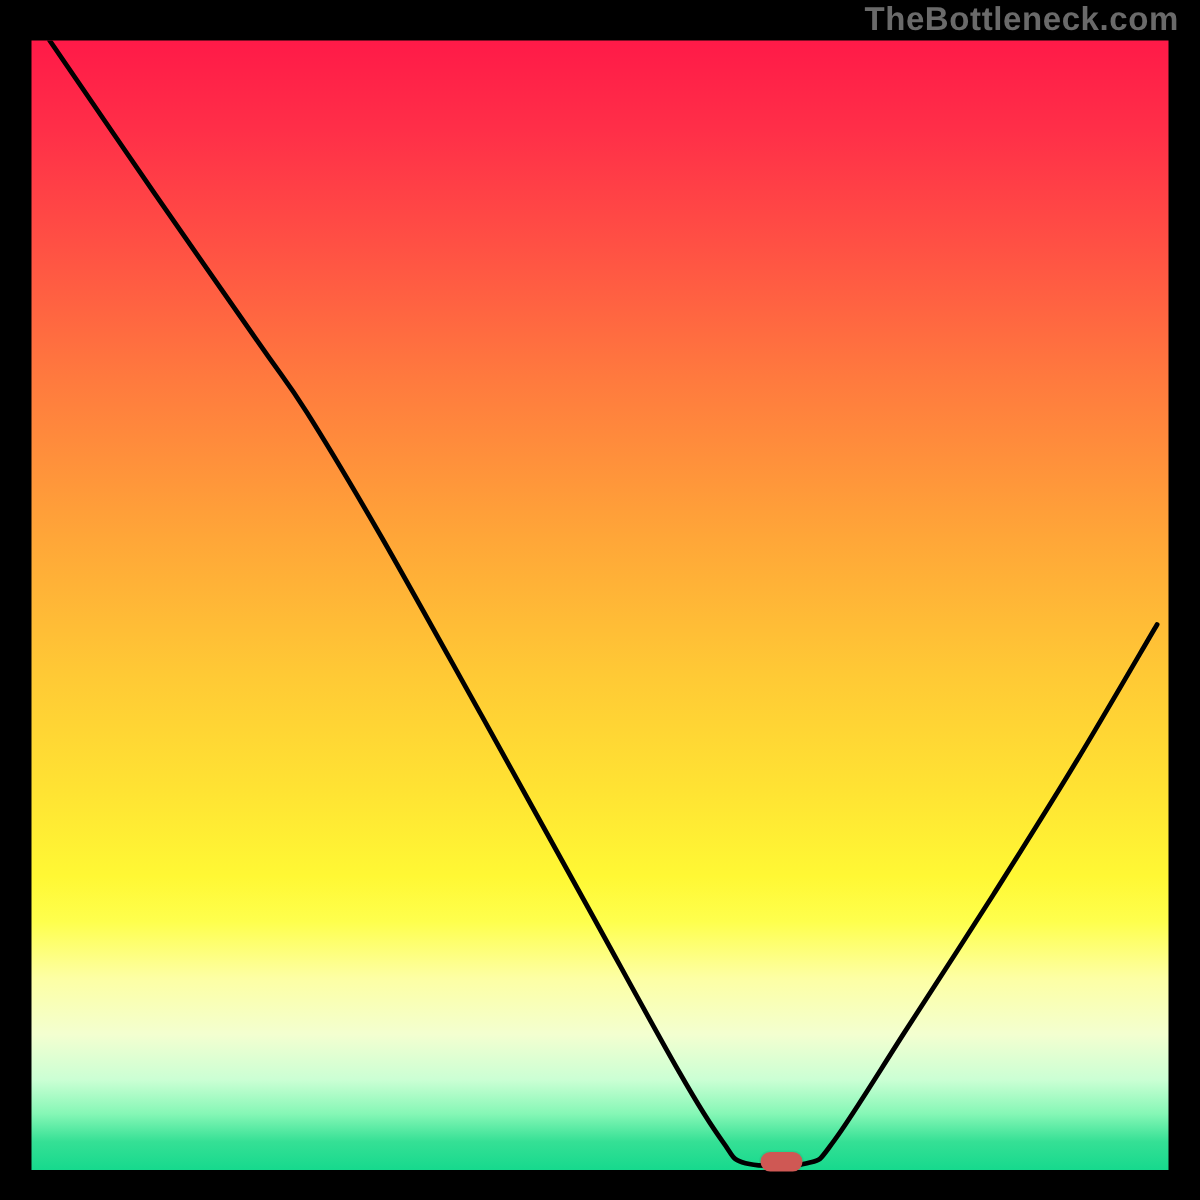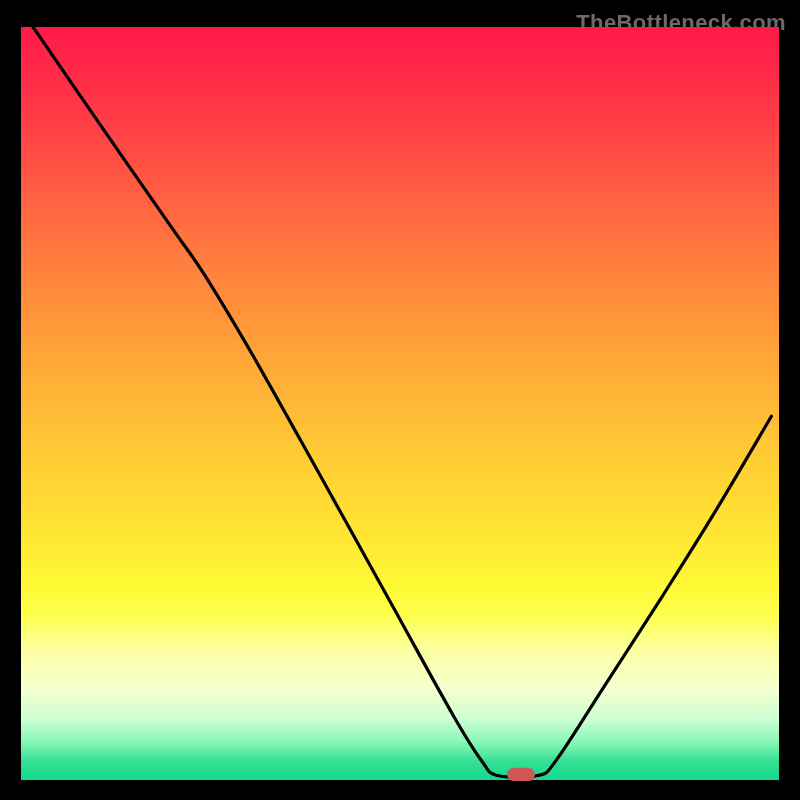--- a/index.html
+++ b/index.html
@@ -11,21 +11,21 @@
     overflow: hidden;
   }
   .page {
     position: relative;
     width: 800px;
     height: 800px;
     background: #000;
   }
   .watermark {
     position: absolute;
-    top: 10px;
+    top: 0;
     right: 14px;
     font-family: Arial, Helvetica, sans-serif;
     font-size: 22px;
     font-weight: 600;
     color: #6a6a6a;
     letter-spacing: 0.4px;
     user-select: none;
   }
   .plot-area {
     position: absolute;

